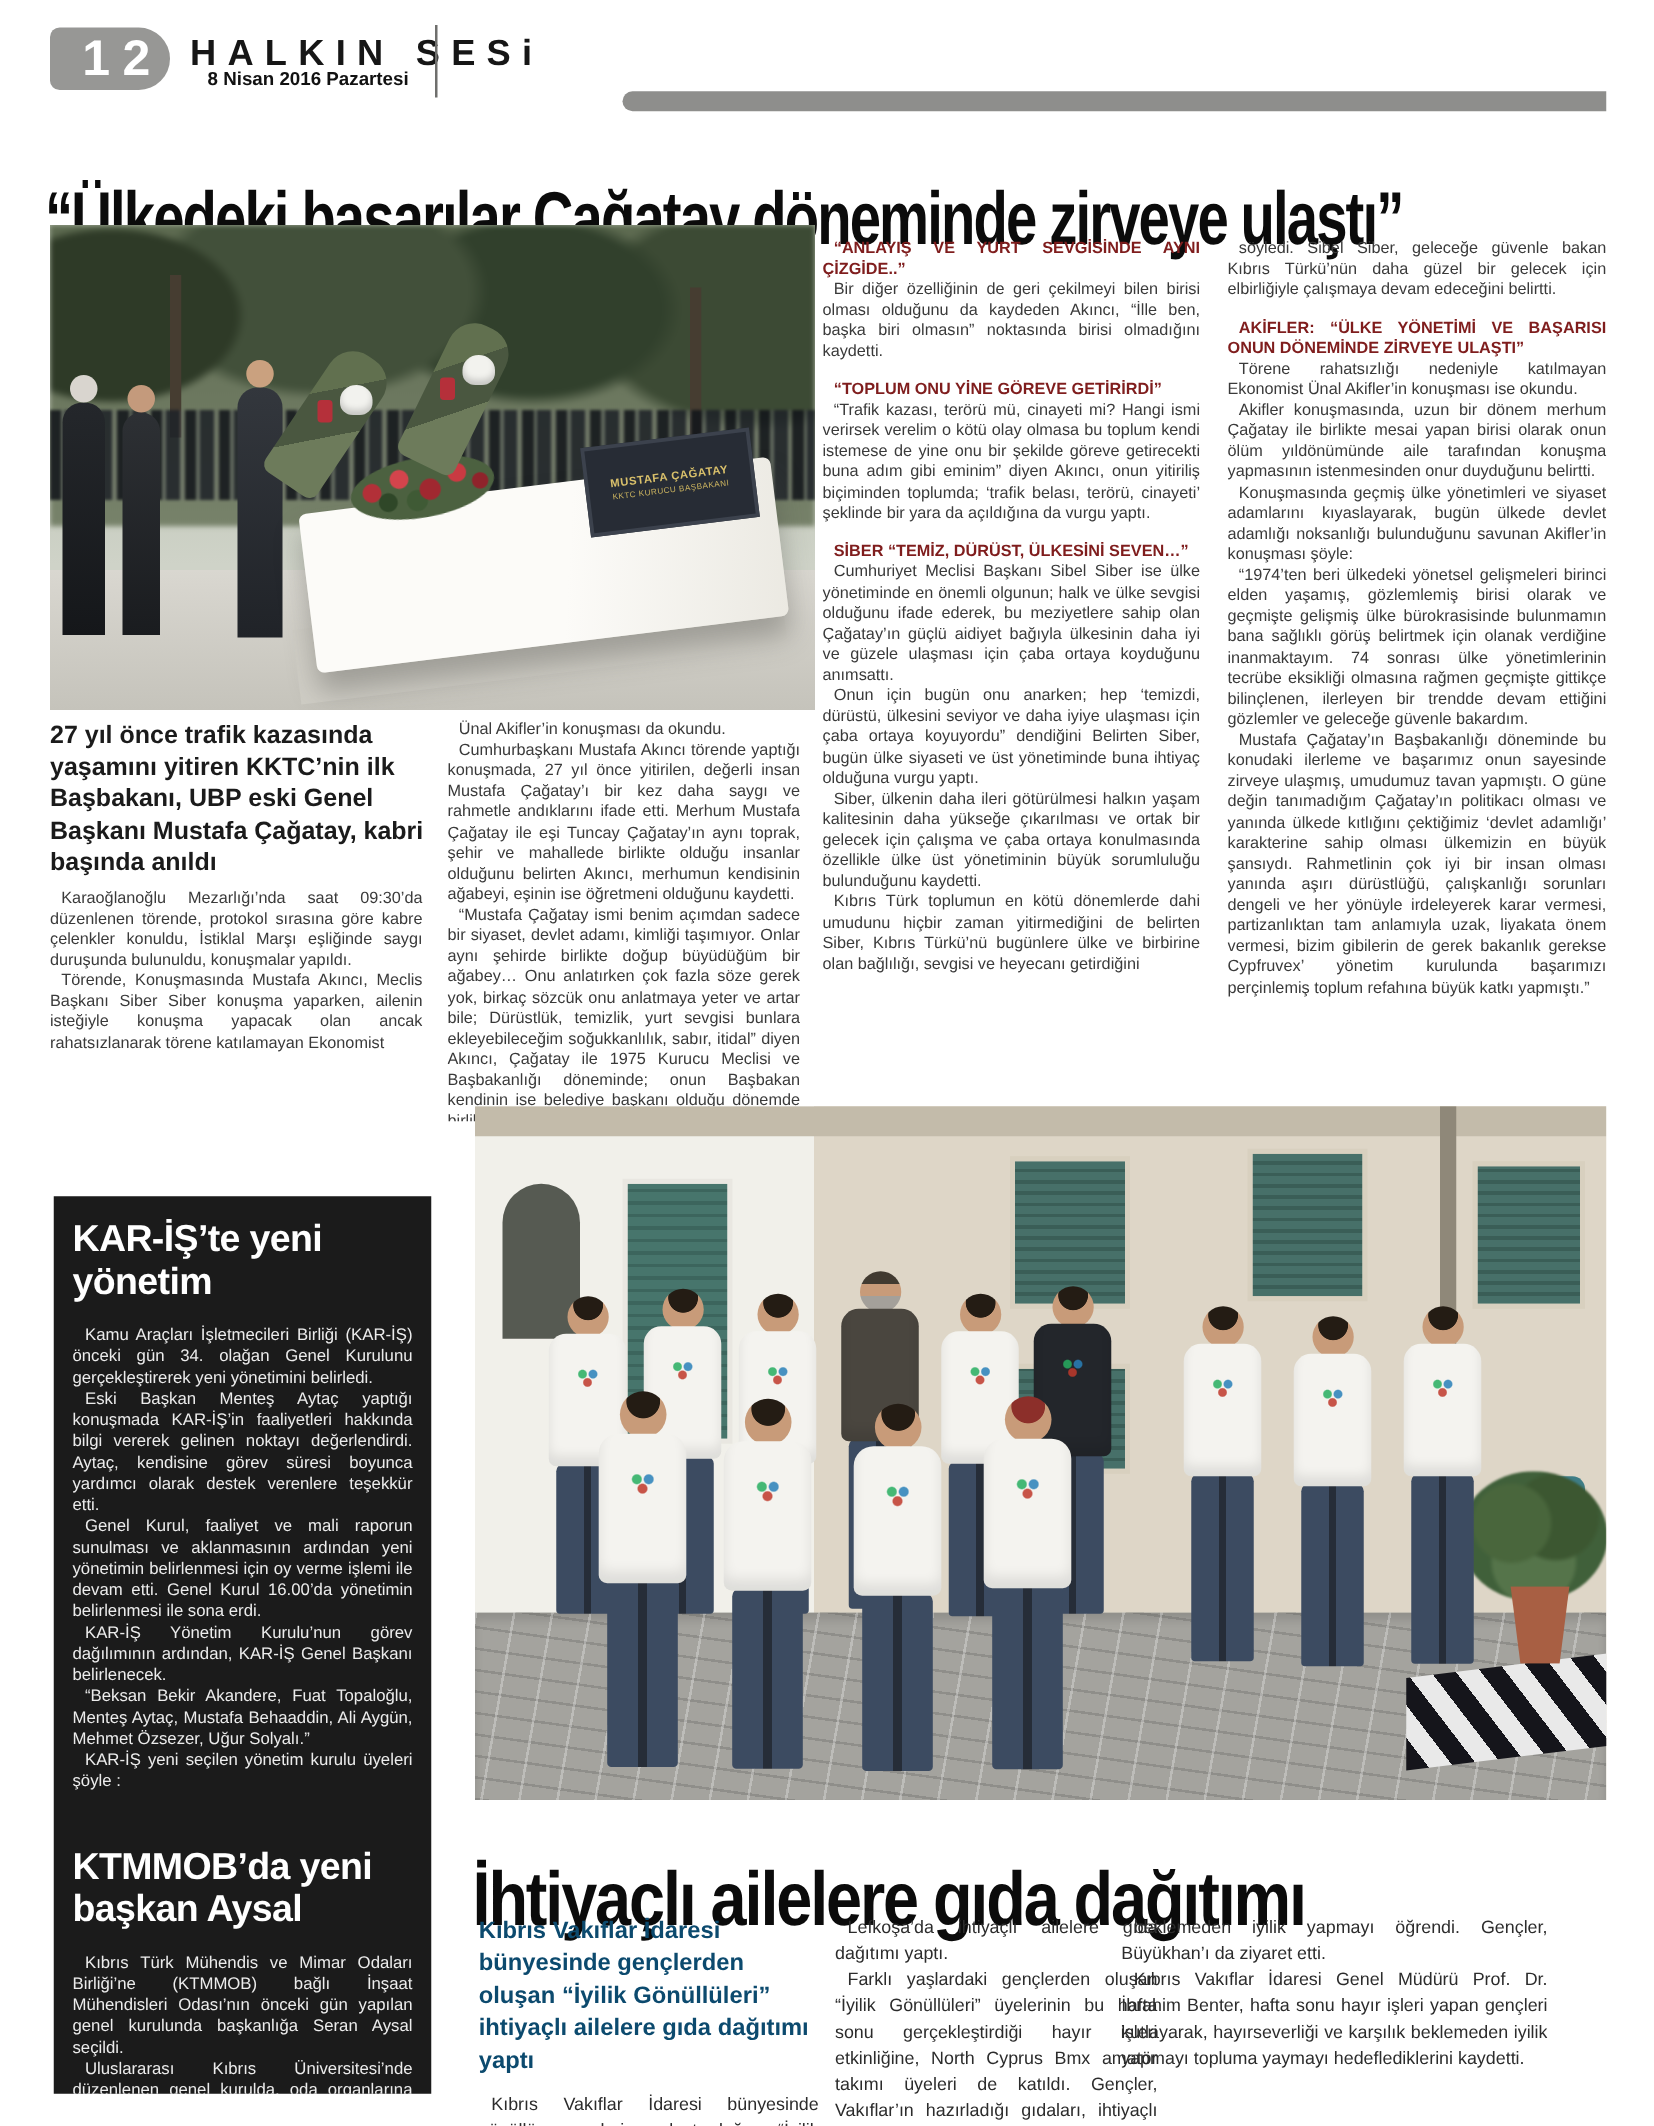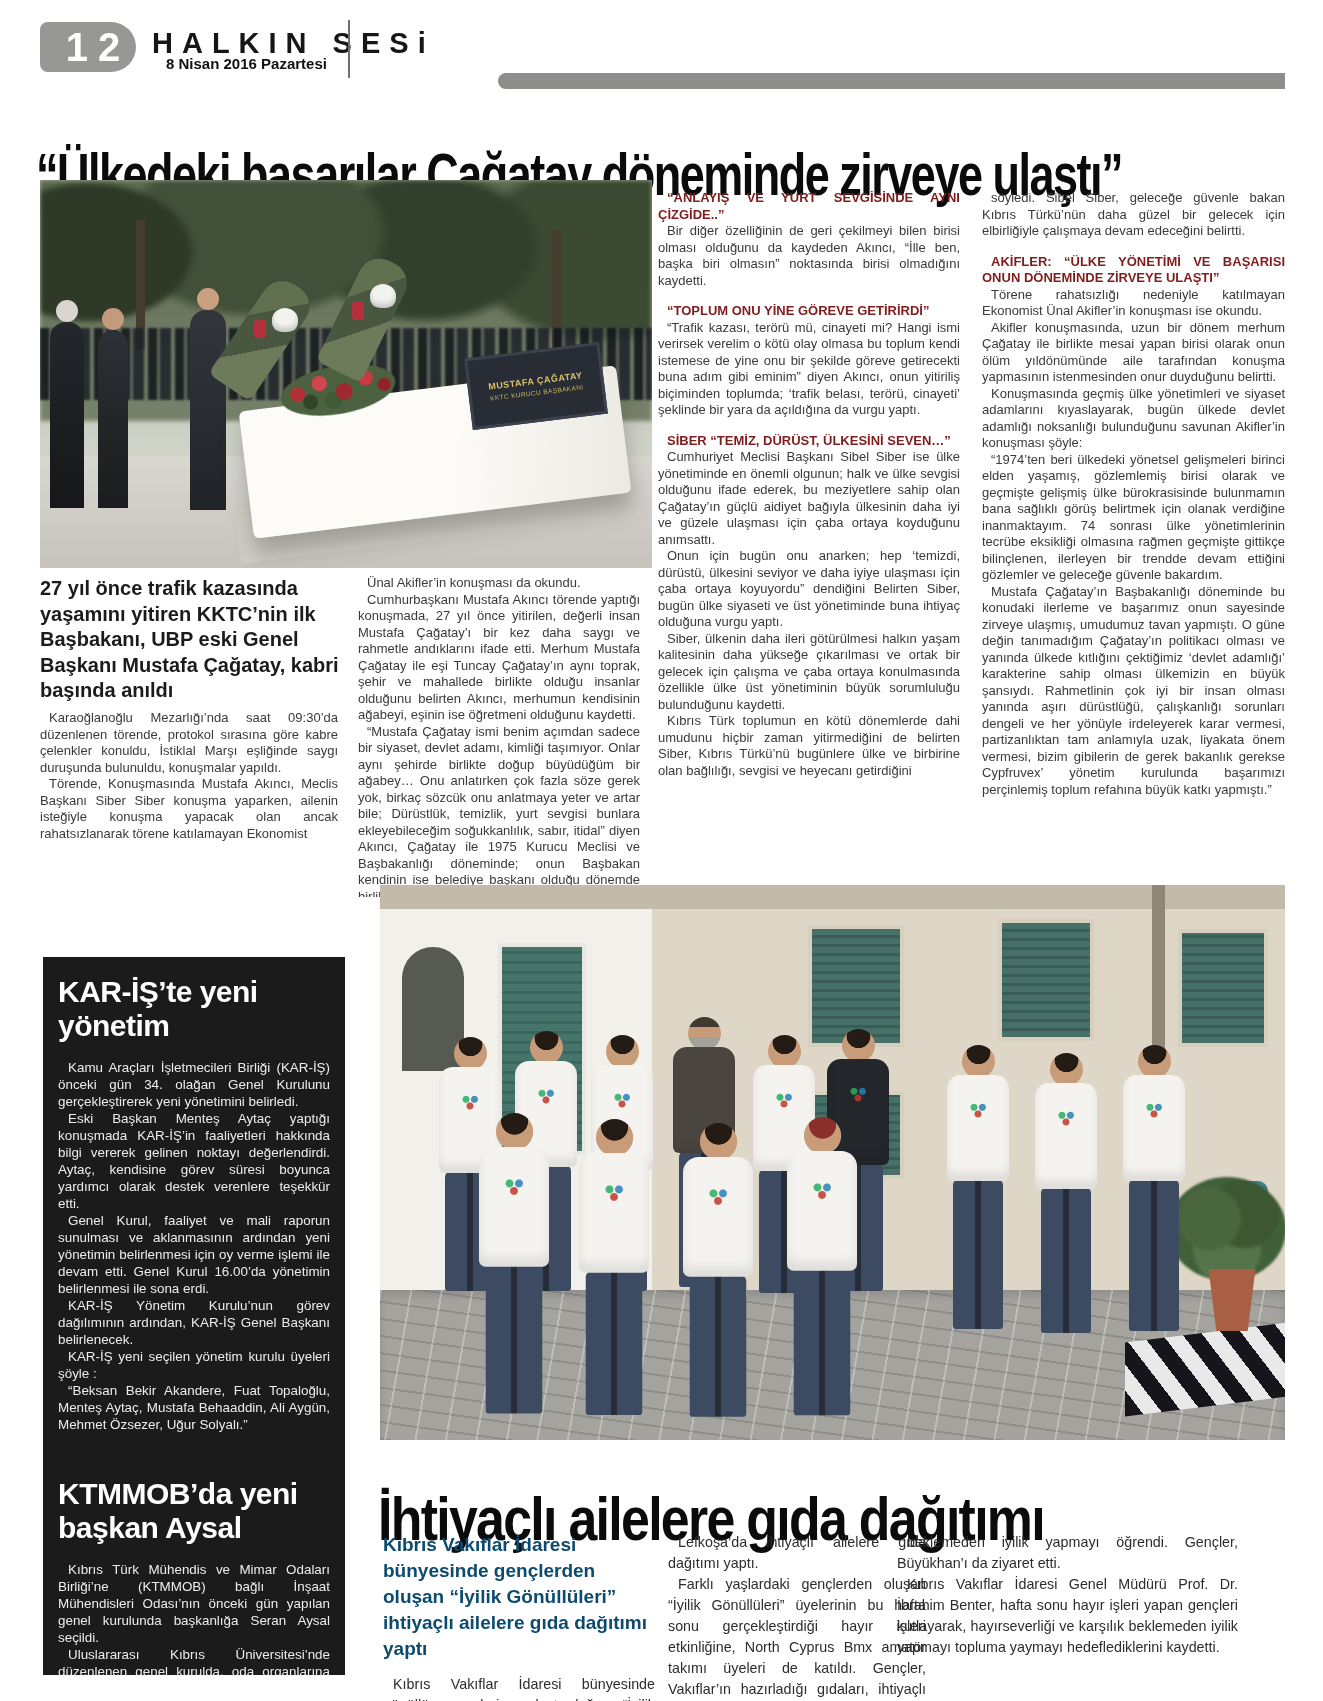--- a/index.html
+++ b/index.html
@@ -206,22 +206,22 @@
     <p>“1974’ten beri ülkedeki yönetsel gelişmeleri birinci elden yaşamış, gözlemlemiş birisi olarak ve geçmişte gelişmiş ülke bürokrasisinde bulunmamın bana sağlıklı görüş belirtmek için olanak verdiğine inanmaktayım. 74 sonrası ülke yönetimlerinin tecrübe eksikliği olmasına rağmen geçmişte gittikçe bilinçlenen, ilerleyen bir trendde devam ettiğini gözlemler ve geleceğe güvenle bakardım.</p>
     <p>Mustafa Çağatay’ın Başbakanlığı döneminde bu konudaki ilerleme ve başarımız onun sayesinde zirveye ulaşmış, umudumuz tavan yapmıştı. O güne değin tanımadığım Çağatay’ın politikacı olması ve yanında ülkede kıtlığını çektiğimiz ‘devlet adamlığı’ karakterine sahip olması ülkemizin en büyük şansıydı. Rahmetlinin çok iyi bir insan olması yanında aşırı dürüstlüğü, çalışkanlığı sorunları dengeli ve her yönüyle irdeleyerek karar vermesi, partizanlıktan tam anlamıyla uzak, liyakata önem vermesi, bizim gibilerin de gerek bakanlık gerekse Cypfruvex’ yönetim kurulunda başarımızı perçinlemiş toplum refahına büyük katkı yapmıştı.”</p>
   </section>
 
   <aside class="blackbox">
     <h2 class="bb-title">KAR-İŞ’te yeni yönetim</h2>
     <p>Kamu Araçları İşletmecileri Birliği (KAR-İŞ) önceki gün 34. olağan Genel Kurulunu gerçekleştirerek yeni yönetimini belirledi.</p>
     <p>Eski Başkan Menteş Aytaç yaptığı konuşmada KAR-İŞ’in faaliyetleri hakkında bilgi vererek gelinen noktayı değerlendirdi. Aytaç, kendisine görev süresi boyunca yardımcı olarak destek verenlere teşekkür etti.</p>
     <p>Genel Kurul, faaliyet ve mali raporun sunulması ve aklanmasının ardından yeni yönetimin belirlenmesi için oy verme işlemi ile devam etti. Genel Kurul 16.00’da yönetimin belirlenmesi ile sona erdi.</p>
     <p>KAR-İŞ Yönetim Kurulu’nun görev dağılımının ardından, KAR-İŞ Genel Başkanı belirlenecek.</p>
+    <p>“Beksan Bekir Akandere, Fuat Topaloğlu, Menteş Aytaç, Mustafa Behaaddin, Ali Aygün, Mehmet Özsezer, Uğur Solyalı.”</p>
     <p>KAR-İŞ yeni seçilen yönetim kurulu üyeleri şöyle :</p>
-    <p>“Beksan Bekir Akandere, Fuat Topaloğlu, Menteş Aytaç, Mustafa Behaaddin, Ali Aygün, Mehmet Özsezer, Uğur Solyalı.”</p>
     <h2 class="bb-title bb-title2">KTMMOB’da yeni başkan Aysal</h2>
     <p>Kıbrıs Türk Mühendis ve Mimar Odaları Birliği’ne (KTMMOB) bağlı İnşaat Mühendisleri Odası’nın önceki gün yapılan genel kurulunda başkanlığa Seran Aysal seçildi.</p>
     <p>Uluslararası Kıbrıs Üniversitesi’nde düzenlenen genel kurulda, oda organlarına seçilenler şöyle:</p>
 
   </aside>
 
   <div class="photo2">
     <div class="p2-roof"></div>
     <div class="p2-arch"></div>
     <div class="p2-door"></div>

